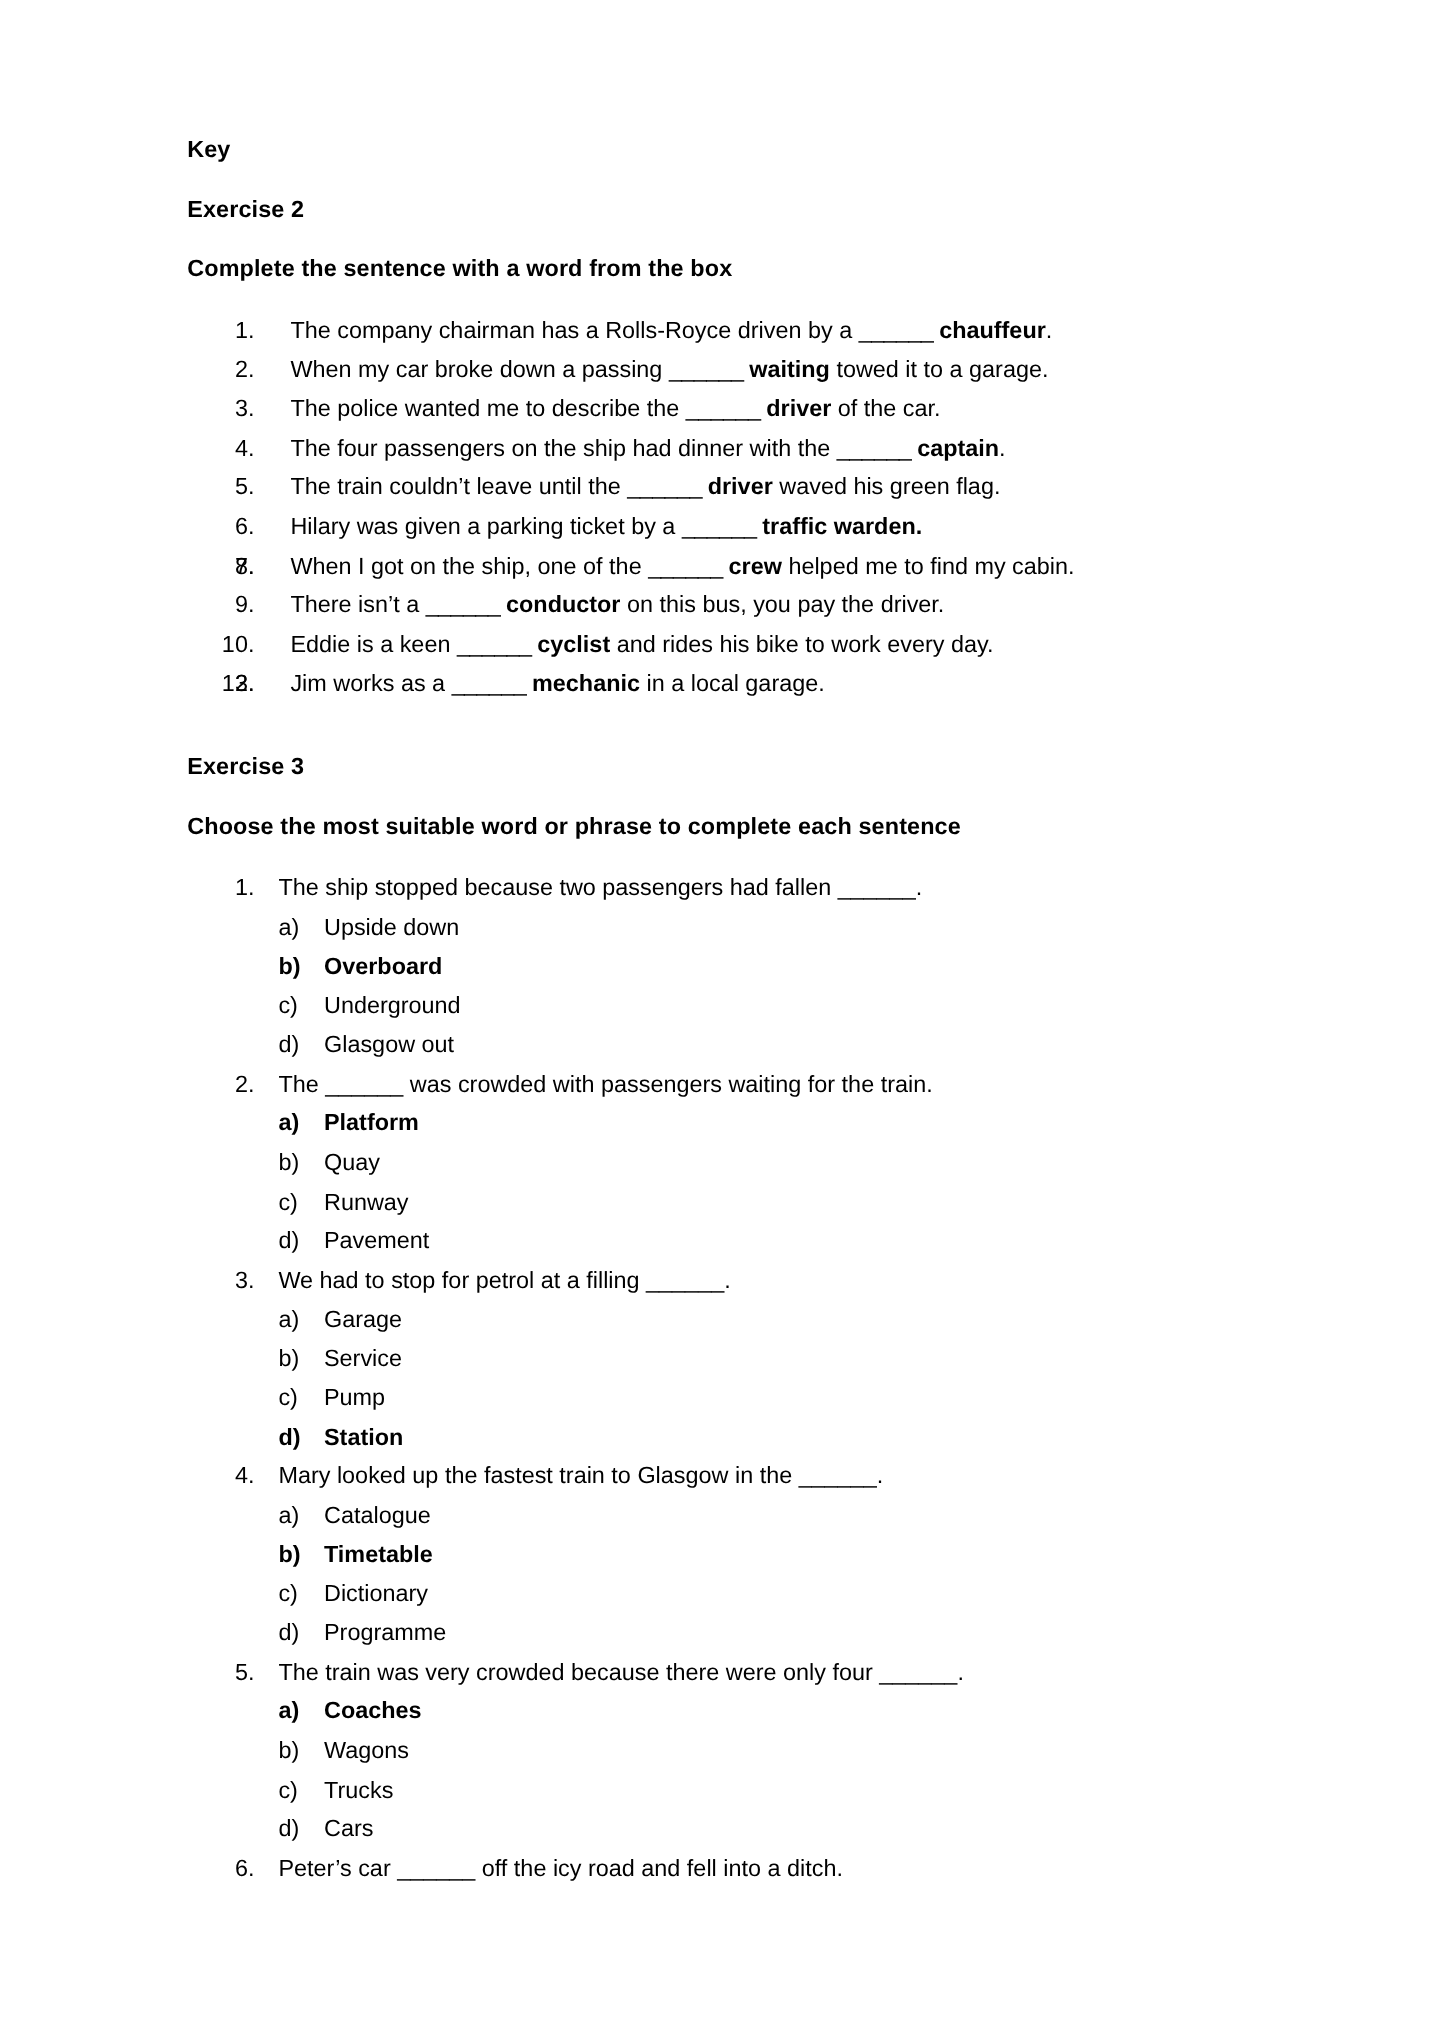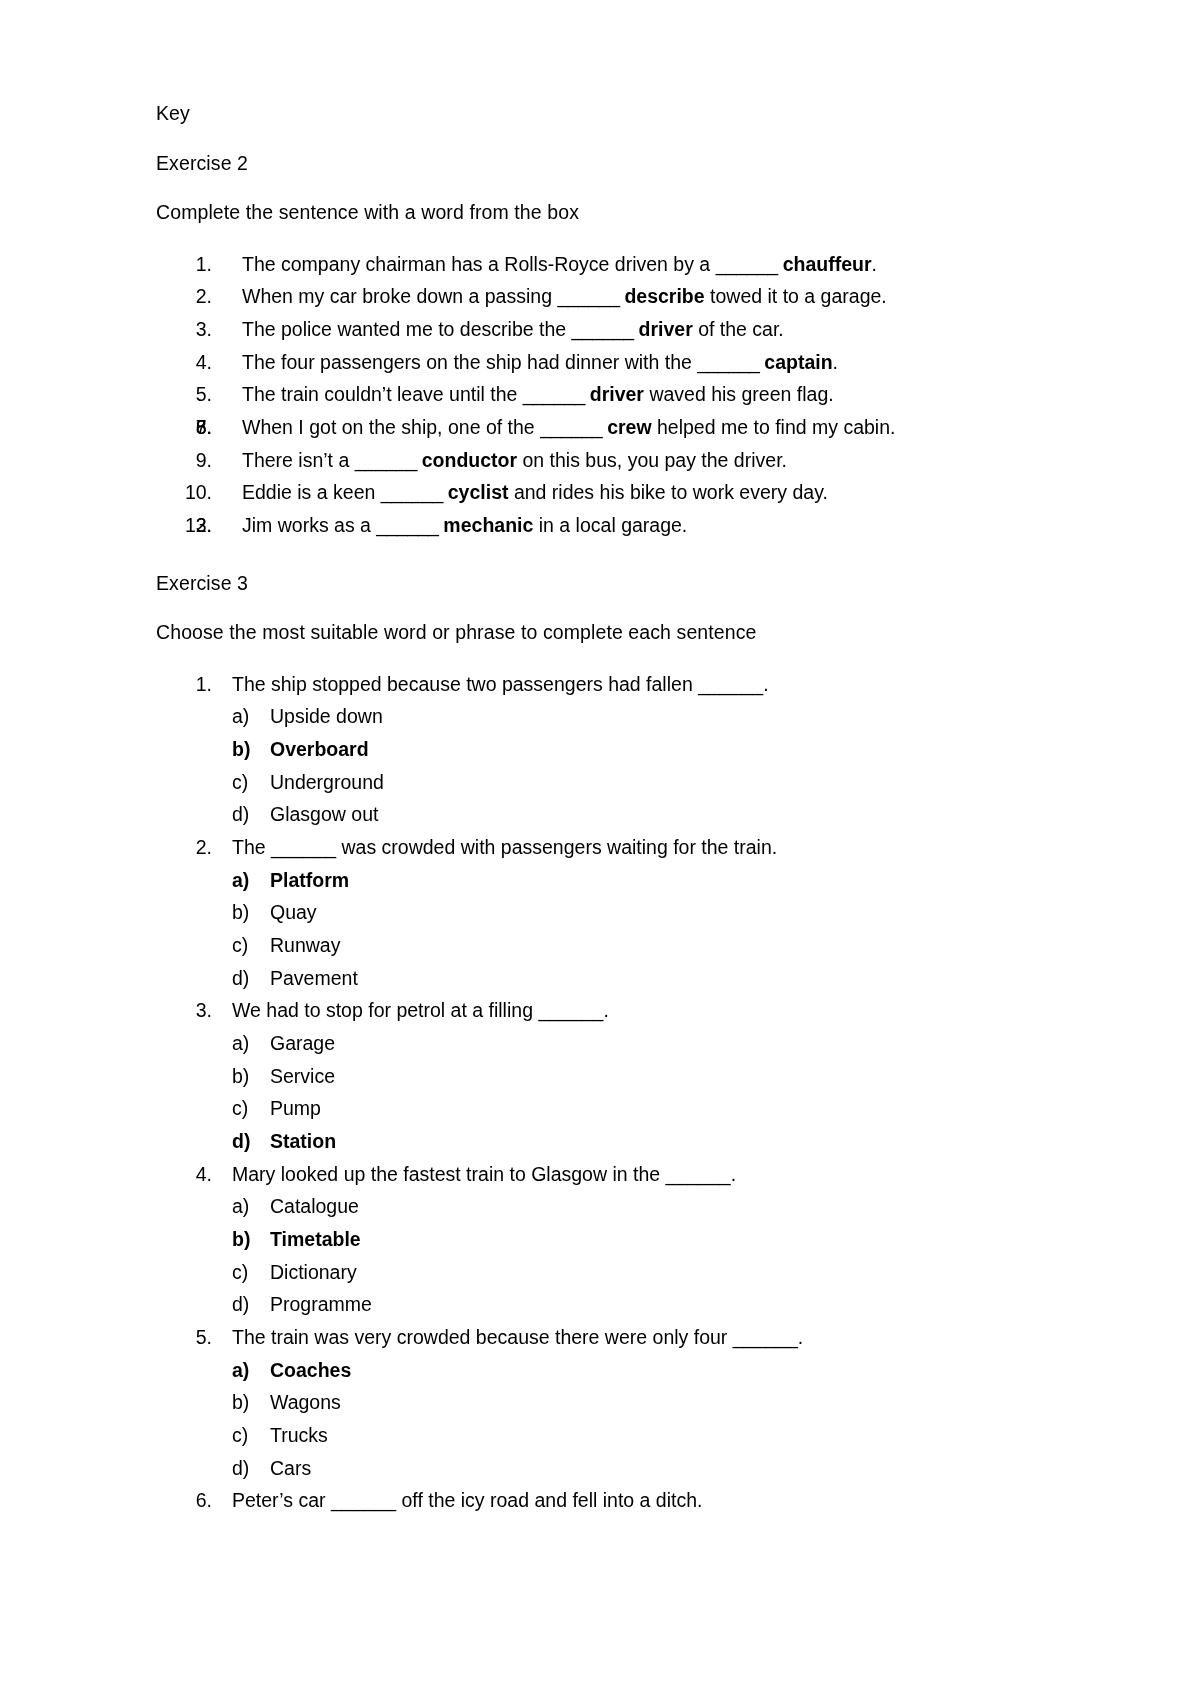--- a/index.html
+++ b/index.html
@@ -18,23 +18,23 @@
     background: #ffffff;
     box-sizing: border-box;
     padding: 104px 150px 0 156px;
     overflow: hidden;
   }
   .doc {
     font-size: 19.5px;
     line-height: 1.0;
   }
   .heading {
-    font-weight: normal;
-    font-size: 19.5px;
-    margin: 0 0 30px 0;
+    font-weight: bold;
+    font-size: 19.5px;
+    margin: 12px 0 30px 0;
     letter-spacing: 0.1px;
   }
   .heading.tight {
     margin-bottom: 29px;
   }
 
   ol.numbered {
     list-style: none;
     margin: 0;
     padding: 0;
@@ -111,25 +111,25 @@
   <div class="doc">
 
     <div class="heading">Key</div>
 
     <div class="heading">Exercise 2</div>
 
     <div class="heading tight">Complete the sentence with a word from the box</div>
 
     <ol class="numbered" id="ex2-list">
         <li><span class="marker">1.</span><span class="sentence"><span>The company chairman has a Rolls-Royce driven by a </span><span class="blank">______ </span><b>chauffeur</b><span>.</span></span></li>
-        <li><span class="marker">2.</span><span class="sentence"><span>When my car broke down a passing </span><span class="blank">______ </span><b>describe</b><span> towed it to a garage.</span></span></li>
+        <li><span class="marker">2.</span><span class="sentence"><span>When my car broke down a passing </span><span class="blank">______ </span><b>waiting</b><span> towed it to a garage.</span></span></li>
         <li><span class="marker">3.</span><span class="sentence"><span>The police wanted me to describe the </span><span class="blank">______ </span><b>driver</b><span> of the car.</span></span></li>
         <li><span class="marker">4.</span><span class="sentence"><span>The four passengers on the ship had dinner with the </span><span class="blank">______ </span><b>captain</b><span>.</span></span></li>
         <li><span class="marker">5.</span><span class="sentence"><span>The train couldn’t leave until the </span><span class="blank">______ </span><b>driver</b><span> waved his green flag.</span></span></li>
-        <li><span class="marker">6.</span></li>
+        <li><span class="marker">6.</span><span class="sentence"><span>Hilary was given a parking ticket by a </span><span class="blank">______ </span><b>traffic warden.</b><span></span></span></li>
         <li><span class="marker">7.</span></li>
         <li><span class="marker">8.</span><span class="sentence"><span>When I got on the ship, one of the </span><span class="blank">______ </span><b>crew</b><span> helped me to find my cabin.</span></span></li>
         <li><span class="marker">9.</span><span class="sentence"><span>There isn’t a </span><span class="blank">______ </span><b>conductor</b><span> on this bus, you pay the driver.</span></span></li>
         <li><span class="marker">10.</span><span class="sentence"><span>Eddie is a keen </span><span class="blank">______ </span><b>cyclist</b><span> and rides his bike to work every day.</span></span></li>
         <li><span class="marker">3.</span></li>
         <li><span class="marker">12.</span><span class="sentence"><span>Jim works as a </span><span class="blank">______ </span><b>mechanic</b><span> in a local garage.</span></span></li>
       </ol>
 
     <div class="ex3-gap"></div>
 

